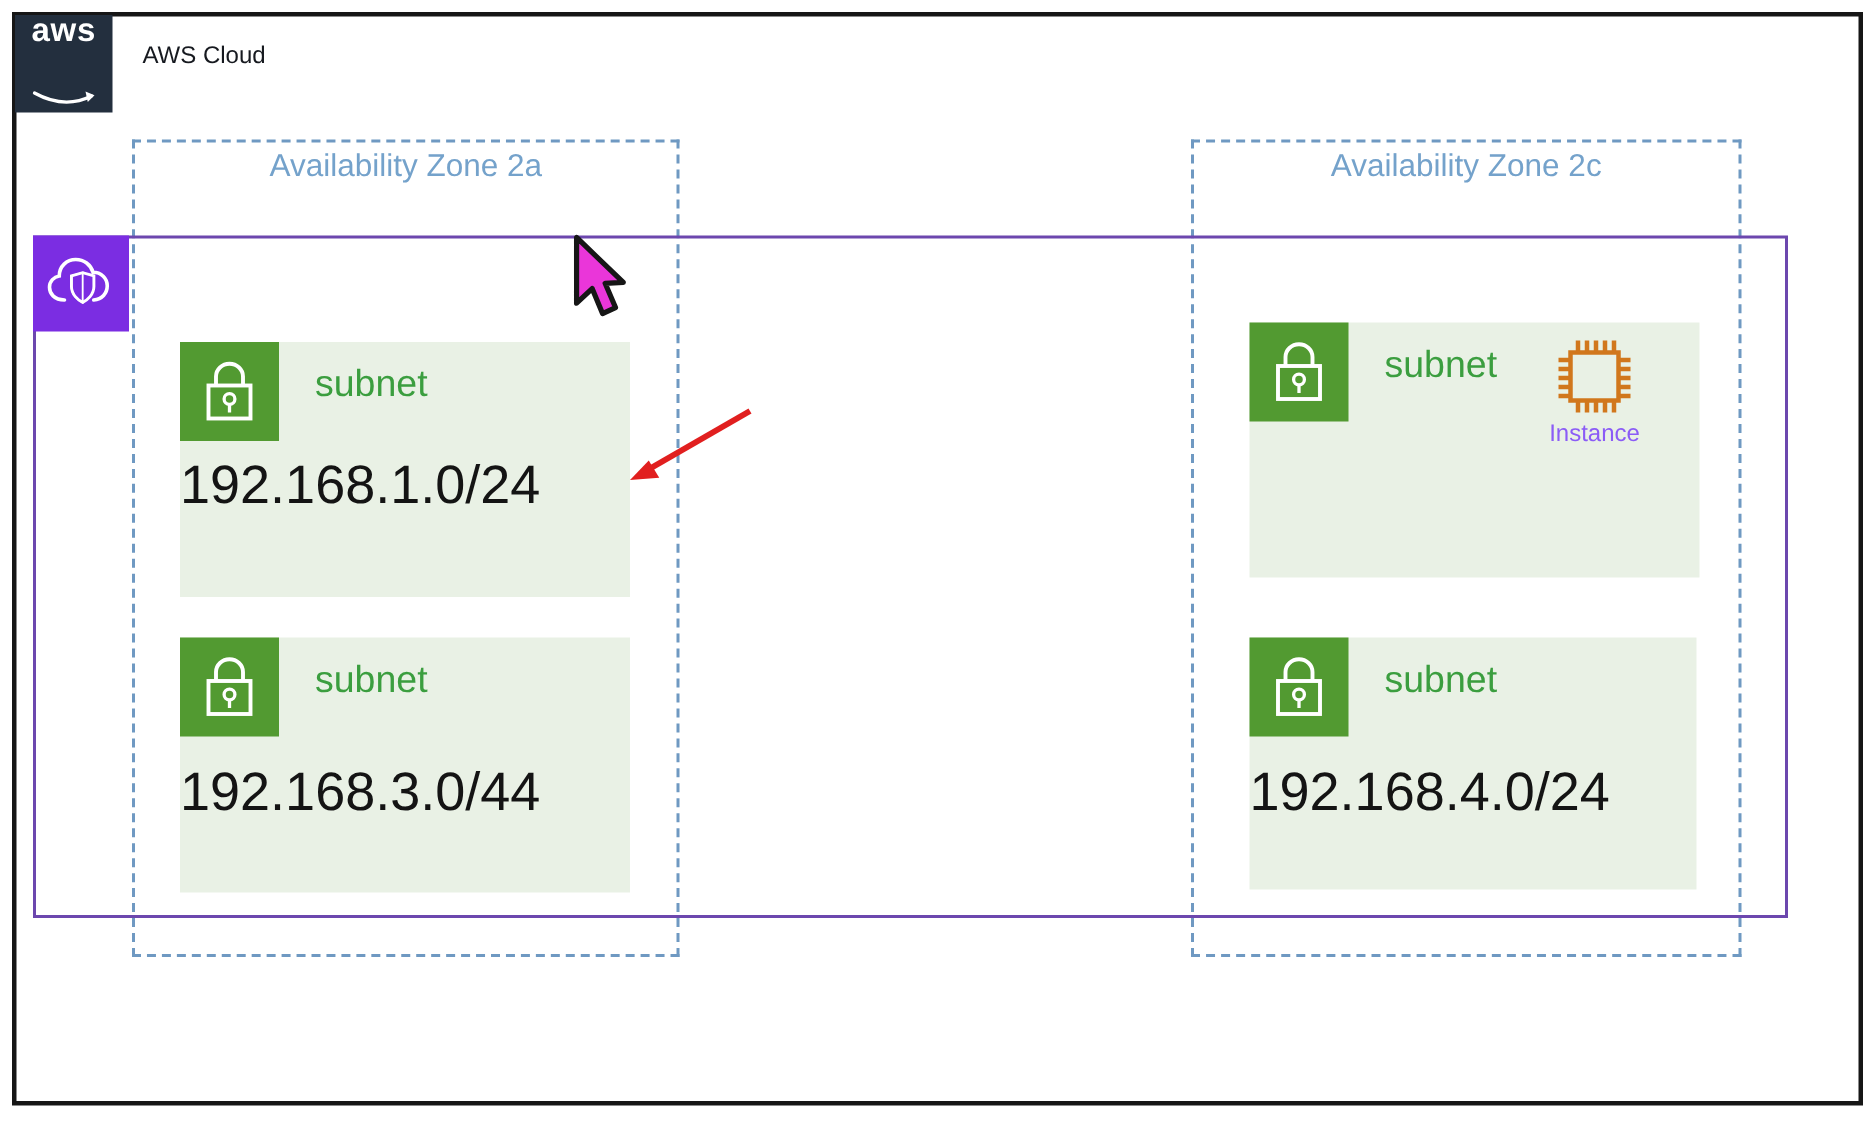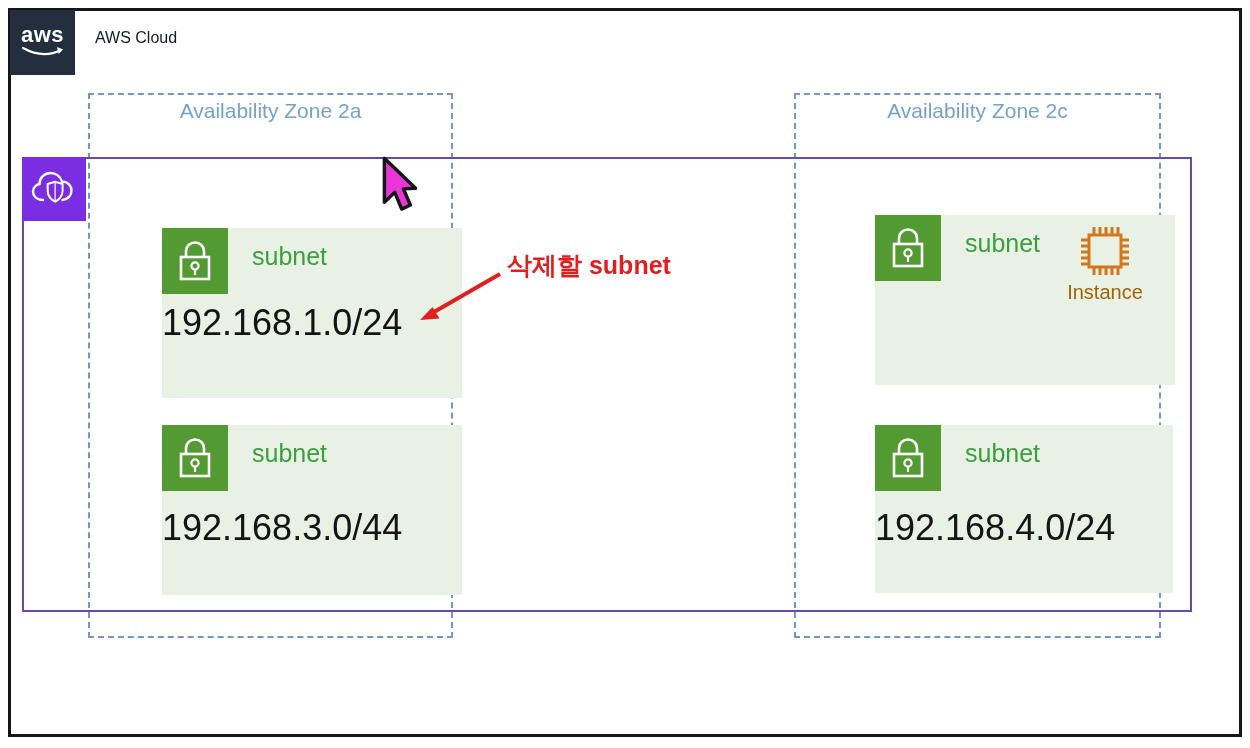--- a/index.html
+++ b/index.html
@@ -1,46 +1,46 @@
 <!DOCTYPE html>
 <html><head>
 <meta charset="utf-8">
 <style>
   html,body{margin:0;padding:0;background:#fff;}
   body{font-family:"Liberation Sans", sans-serif;}
   .canvas{position:relative;width:1250px;height:748px;background:#ffffff;overflow:hidden;}
   .frame{position:absolute;left:8px;top:8px;width:1234px;height:729px;border:3px solid #161616;box-sizing:border-box;}
   
   .aws-logo{position:absolute;left:10px;top:10px;width:65px;height:65px;background:#232f3e;z-index:6;
-            display:flex;flex-direction:column;align-items:center;justify-content:center;}
+            display:flex;flex-direction:column;align-items:center;justify-content:space-between;}
   .aws-logo .word{color:#fff;font-weight:bold;font-size:22px;line-height:20px;letter-spacing:0.5px;}
   .cloud-title{position:absolute;left:95px;top:29px;font-size:16px;color:#16191f;z-index:5;}
   
   .az{position:absolute;border:2px dashed #6f99c2;box-sizing:border-box;z-index:1;}
   .az-2a{left:88px;top:93px;width:365px;height:545px;}
   .az-2c{left:794px;top:93px;width:367px;height:545px;}
   .az-label{margin-top:4px;text-align:center;font-size:21px;color:#74a2cb;}
   
   .vpc{position:absolute;left:22px;top:157px;width:1170px;height:455px;border:2px solid #6c47ae;box-sizing:border-box;z-index:2;}
   .vpc-icon{position:absolute;left:22px;top:157px;width:64px;height:64px;background:#7b2de2;z-index:4;
             display:flex;align-items:center;justify-content:center;}
   .vpc-label{position:absolute;left:107px;top:177px;font-size:22px;color:#7144c7;z-index:3;}
   
-  .subnet{position:absolute;background:#e9f1e5;z-index:3;margin-left:42px;}
+  .subnet{position:absolute;background:#e9f1e5;z-index:3;}
   .subnet .lock{position:absolute;left:0;top:0;width:66px;height:66px;background:#529a31;
                 display:flex;align-items:center;justify-content:center;}
   .subnet .sn-label{position:absolute;left:90px;top:14px;font-size:25px;color:#3b9e3f;}
   .subnet .cidr{position:absolute;left:0;width:100%;text-align:left;font-size:36px;color:#141414;}
   .s1{left:120px;top:228px;width:300px;height:170px;}
   .s2{left:833px;top:215px;width:300px;height:170px;}
   .s3{left:120px;top:425px;width:300px;height:170px;}
   .s4{left:833px;top:425px;width:298px;height:168px;}
   .instance{position:absolute;left:150px;top:8px;width:160px;text-align:center;}
   .instance .chip{display:block;margin:0 auto;}
-  .instance .inst-label{font-size:20px;color:#a16207;margin-top:2px;}
+  .instance .inst-label{font-size:16px;color:#8b5cf6;margin-top:2px;}
   
   .annot-text{position:absolute;left:507px;top:249px;font-size:25px;font-weight:bold;color:#e11f1f;z-index:5;}
   .annot-arrow{position:absolute;left:408px;top:262px;z-index:5;}
   
   .cursor{position:absolute;left:380px;top:156px;z-index:9;}
 </style>
 </head>
 <body>
 
 <div class="canvas">
@@ -144,21 +144,20 @@
         <path d="M11 18 V12 a9 8.5 0 0 1 18 0 V18" fill="none" stroke="#fff" stroke-width="2.6"></path>
         <rect x="6" y="18" width="28" height="22" fill="none" stroke="#fff" stroke-width="2.6"></rect>
         <circle cx="20" cy="27" r="3.6" fill="none" stroke="#fff" stroke-width="2.2"></circle>
         <line x1="20" y1="30.5" x2="20" y2="36" stroke="#fff" stroke-width="2.2"></line>
       </svg>
     </div>
     <div class="sn-label">subnet</div>
     <div class="cidr" style="top:82px;">192.168.4.0/24</div>
   </div>
 
-  <div class="annot-text">삭제할 subnet</div>
   <svg class="annot-arrow" width="120" height="80" viewBox="0 0 120 80">
     <line x1="92" y1="12" x2="26" y2="50" stroke="#e11f1f" stroke-width="4"></line>
     <polygon points="12,58 24.5,45 31.5,56.5" fill="#e11f1f"></polygon>
   </svg>
 
   <svg class="cursor" width="48" height="60" viewBox="0 0 40 52">
     <polygon points="3,2 3,40 12,31.5 18,46 25.5,42.5 19.5,28.5 30,28" fill="#ea36d9" stroke="#161616" stroke-width="3" stroke-linejoin="round"></polygon>
   </svg>
 
 </div>

